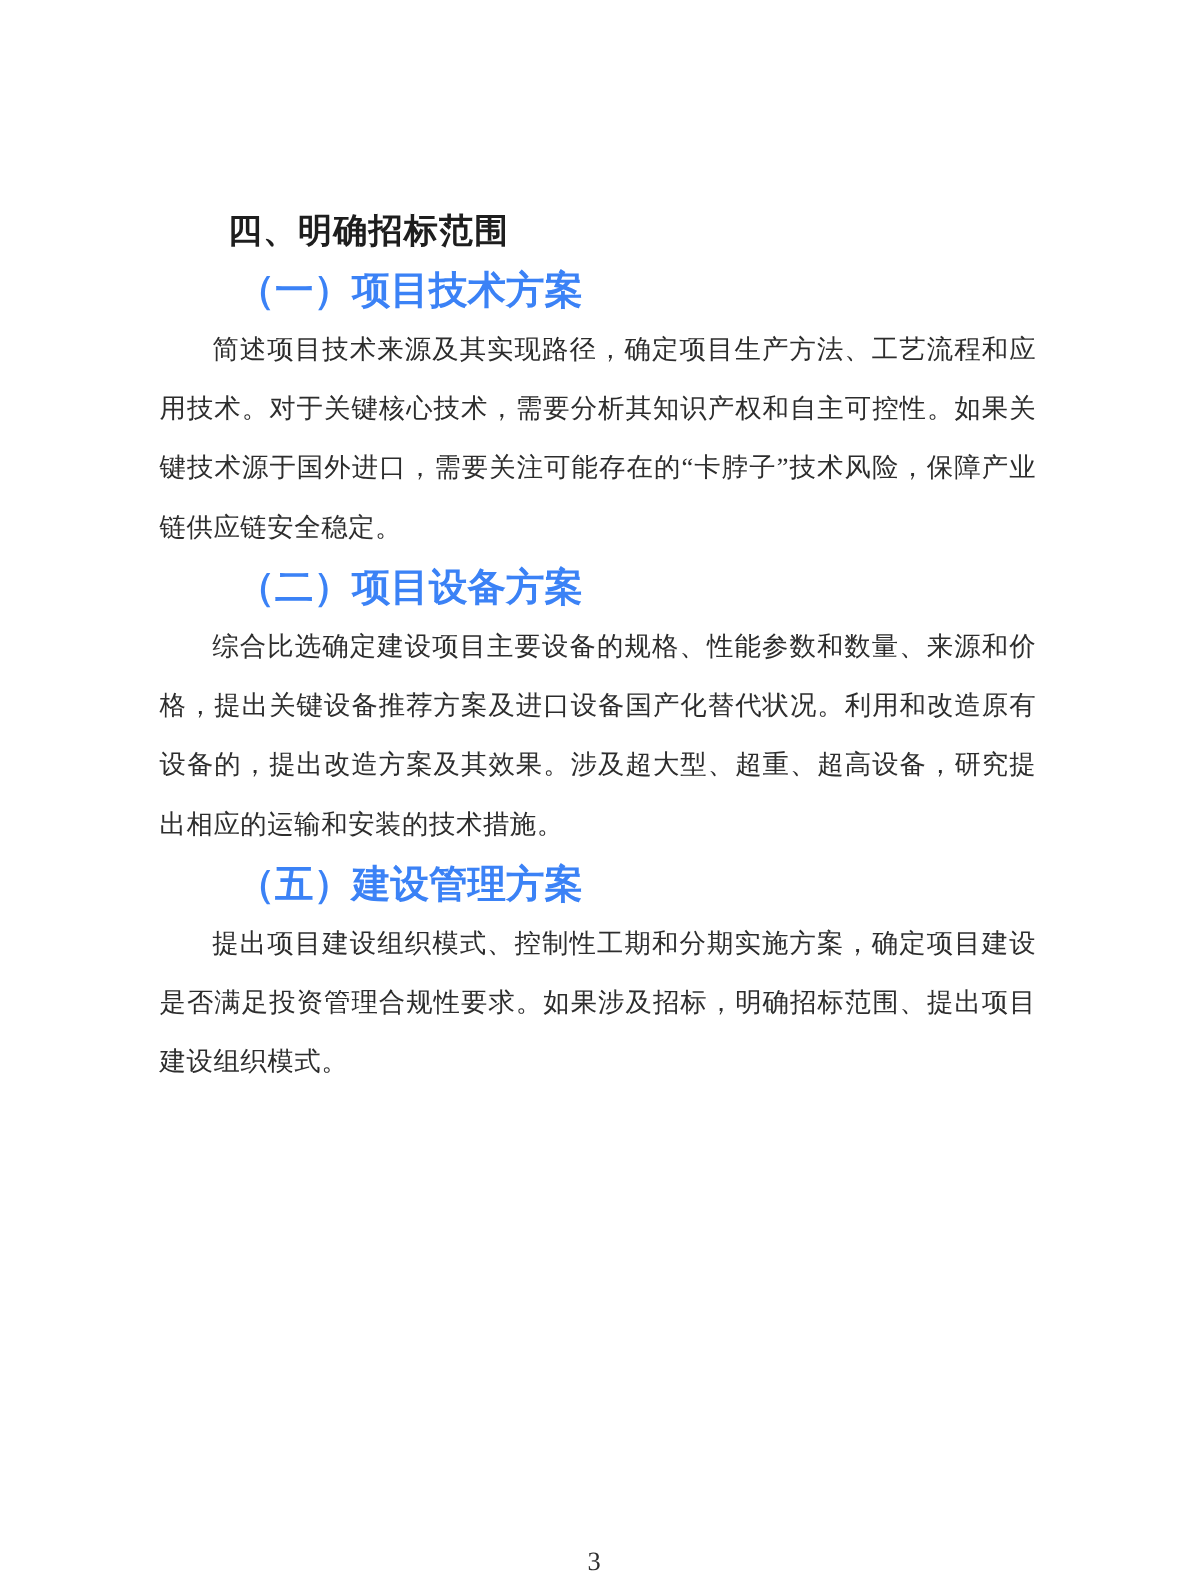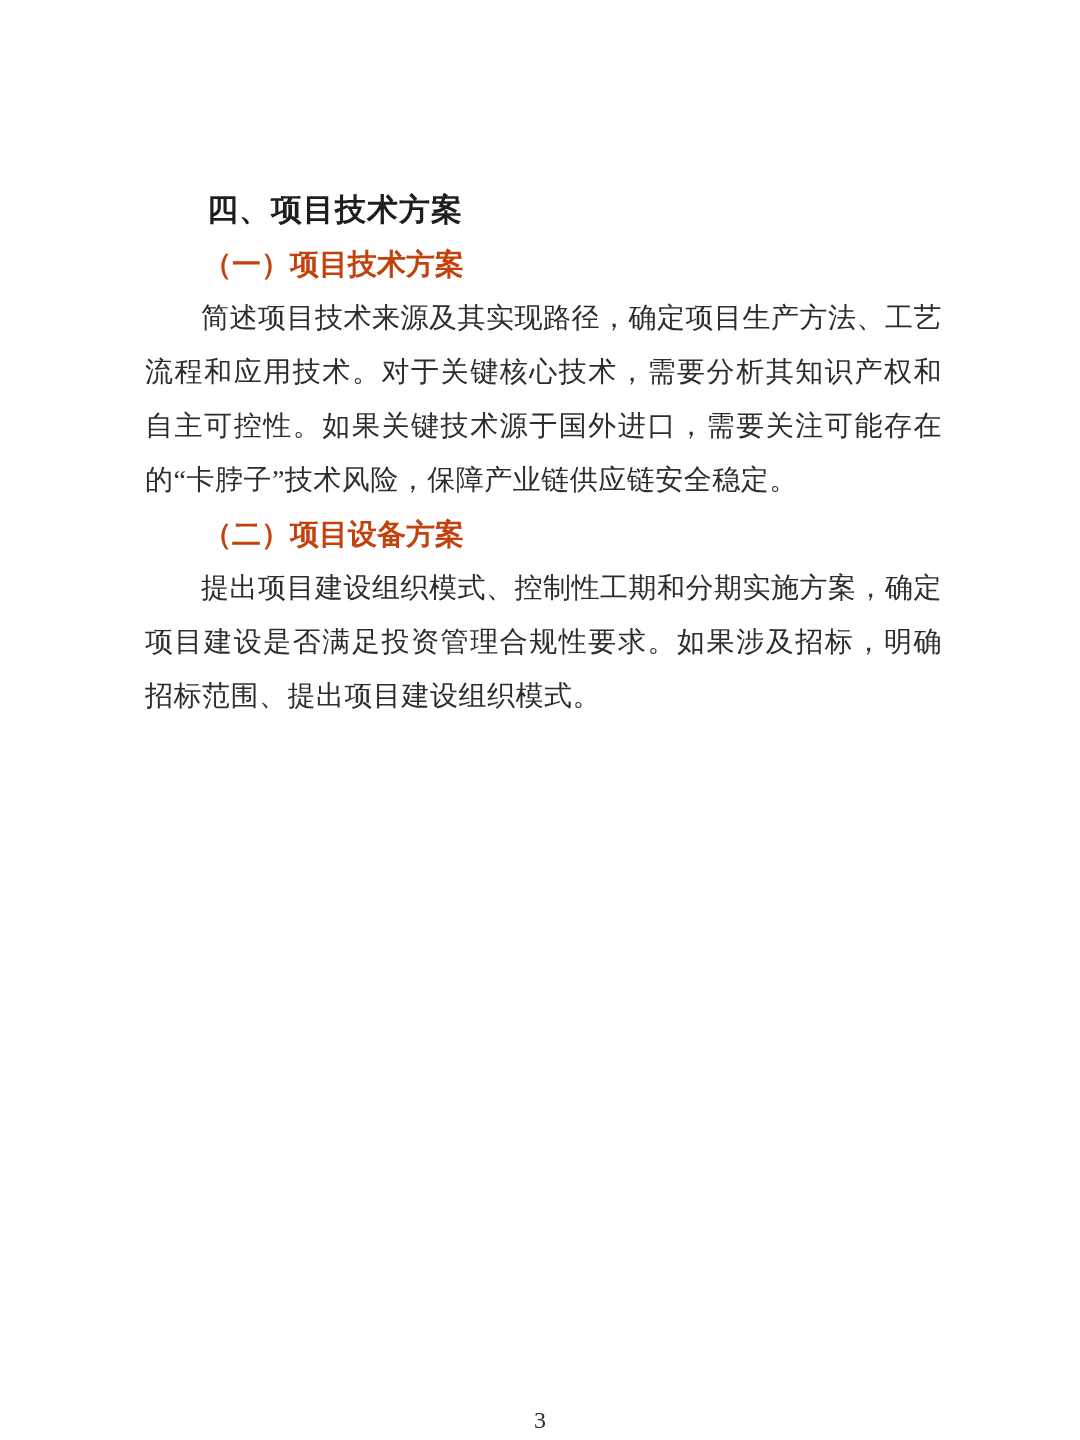--- a/index.html
+++ b/index.html
@@ -27,29 +27,29 @@
     font-family: "Liberation Sans", "DejaVu Sans", sans-serif;
     font-weight: bold;
     font-size: 31px;
     line-height: 54px;
     color: #1e1e1e;
     margin: 0;
     text-indent: 2em;
     letter-spacing: 1px;
   }
   .sec-title {
-    font-size: 29px;
+    font-size: 35px;
     font-weight: bold;
     line-height: 54px;
     margin: 0;
     text-indent: 2em;
-    color: #c2410c;
+    color: #3b82f6;
   }
   .body-para {
-    font-size: 28px;
+    font-size: 24px;
     line-height: 54px;
     margin: 0;
     text-indent: 2em;
     text-align: justify;
     text-align-last: left;
     letter-spacing: 0.5px;
   }
   .page-footer {
     position: absolute;
     left: 0;
@@ -61,38 +61,40 @@
     font-size: 24px;
     color: #2d2d2d;
   }
 </style>
 </head>
 <body>
 
 <div class="page">
   <main class="content">
 
-    <h1 class="main-heading">四、项目技术方案</h1>
+    <h1 class="main-heading">四、明确招标范围</h1>
 
     <section>
       <h2 class="sec-title">（一）项目技术方案</h2>
       <p class="body-para">简述项目技术来源及其实现路径，确定项目生产方法、工艺流程和应用技术。对于关键核心技术，需要分析其知识产权和自主可控性。如果关键技术源于国外进口，需要关注可能存在的“卡脖子”技术风险，保障产业链供应链安全稳定。</p>
     </section>
 
     <section>
       <h2 class="sec-title">（二）项目设备方案</h2>
+      <p class="body-para">综合比选确定建设项目主要设备的规格、性能参数和数量、来源和价格，提出关键设备推荐方案及进口设备国产化替代状况。利用和改造原有设备的，提出改造方案及其效果。涉及超大型、超重、超高设备，研究提出相应的运输和安装的技术措施。</p>
     </section>
 
     <section>
     </section>
 
     <section>
     </section>
 
     <section>
+      <h2 class="sec-title">（五）建设管理方案</h2>
       <p class="body-para">提出项目建设组织模式、控制性工期和分期实施方案，确定项目建设是否满足投资管理合规性要求。如果涉及招标，明确招标范围、提出项目建设组织模式。</p>
     </section>
 
   </main>
 
   <footer class="page-footer">
     <span class="page-number">3</span>
   </footer>
 </div>
 

